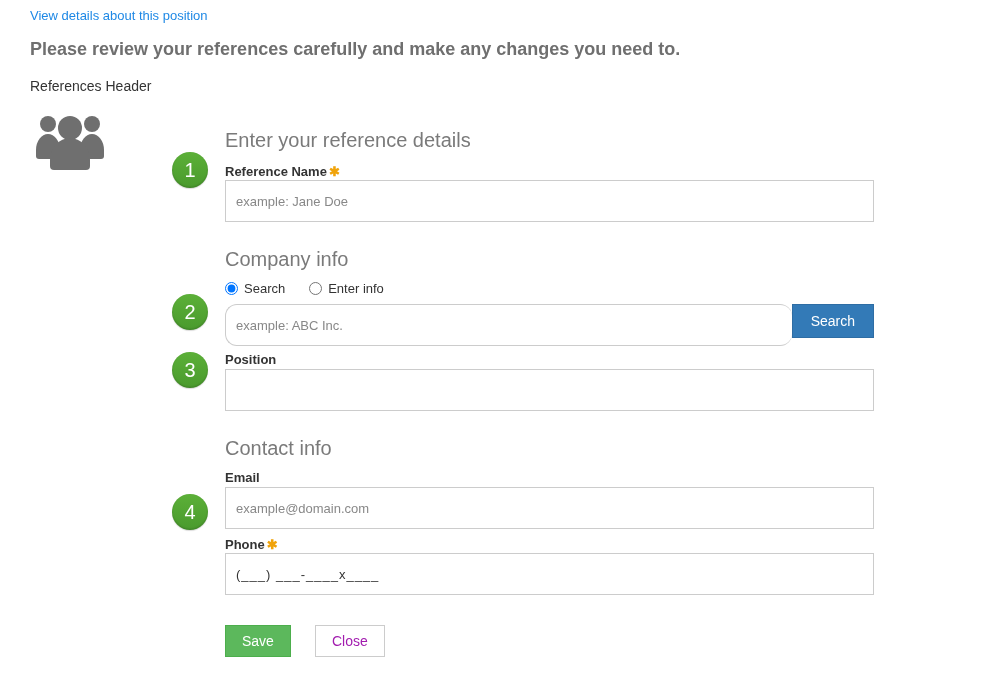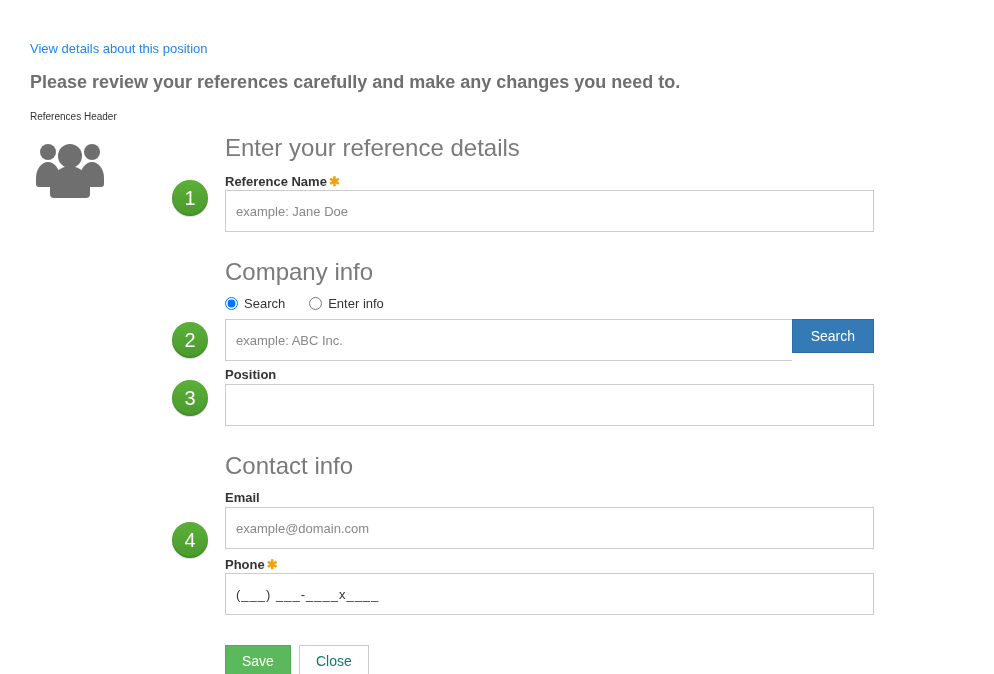--- a/index.html
+++ b/index.html
@@ -10,30 +10,29 @@
       height: 674px;
       overflow: hidden;
       color: #333;
     }
     .top-link {
       color: #1e88e5;
       font-size: 13px;
       padding: 8px 0 2px 30px;
       display: inline-block;
       cursor: pointer;
-      margin-top: 33px;
     }
     .instruction {
       color: #6f6f6f;
       font-size: 18px;
       font-weight: 700;
       padding: 14px 0 14px 30px;
     }
     .refs-header {
-      font-size: 10px;
+      font-size: 14px;
       color: #333;
       padding: 4px 0 12px 30px;
     }
     .main-row {
       display: flex;
       padding-left: 30px;
     }
     .icon-col {
       width: 90px;
       padding-top: 4px;
@@ -41,23 +40,24 @@
     .step-col {
       width: 105px;
       position: relative;
     }
     .form-col {
       flex: 1;
       padding-right: 120px;
     }
     .section-title {
       color: #7a7a7a;
-      font-size: 24px;
+      font-size: 20px;
       font-weight: 300;
       margin-bottom: 10px;
+      margin-top: 23px;
     }
     .field-label {
       font-size: 13px;
       font-weight: 700;
       color: #333;
       margin-bottom: 2px;
     }
     .req {
       color: #f0a30a;
       font-size: 13px;
@@ -82,21 +82,21 @@
       align-items: center;
       gap: 24px;
       margin: 6px 0 8px 0;
       font-size: 13px;
       color: #333;
     }
     .radio-row label { display:flex; align-items:center; gap:6px; cursor:pointer;}
     input[type="radio"] { margin: 0; cursor: pointer;}
 
     .search-row { display: flex; }
-    .search-row .text-input { flex: 1; border-right: none;}
+    .search-row .text-input { flex: 1; border-right: none; border-radius: 12px;}
     .search-btn {
       background: #337ab7;
       color: #fff;
       border: 1px solid #2e6da4;
       font-size: 14px;
       padding: 0 18px;
       height: 34px;
       cursor: pointer;
       font-family: inherit;
     }
@@ -113,35 +113,35 @@
       display: flex;
       align-items: center;
       justify-content: center;
       left: 52px;
       box-shadow: inset 0 -1px 2px rgba(0,0,0,.2), 0 1px 1px rgba(0,0,0,.15);
     }
 
     .btn-row {
       margin-top: 30px;
       display: flex;
-      gap: 8px;
+      gap: 24px;
     }
     .btn-save {
       background: #5cb85c;
       border: 1px solid #4cae4c;
       color: #fff;
       font-size: 14px;
       padding: 7px 16px;
       cursor: pointer;
       font-family: inherit;
     }
     .btn-close {
       background: #fff;
       border: 1px solid #ccc;
-      color: #0f766e;
+      color: #a21caf;
       font-size: 14px;
       padding: 7px 16px;
       cursor: pointer;
       font-family: inherit;
     }
     .phone-mask {
       font-family: "Segoe UI", Arial, sans-serif;
       letter-spacing: 1px;
     }
   </style>

